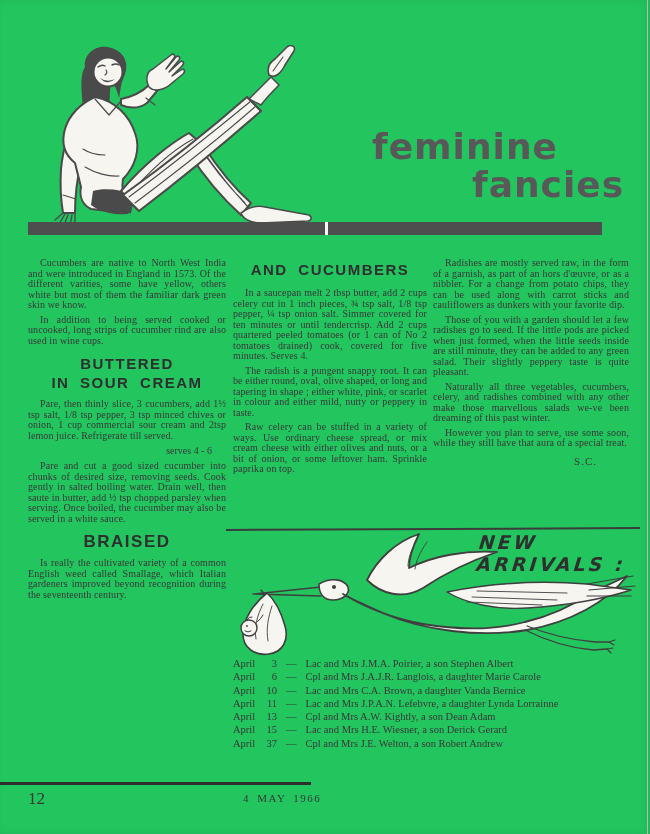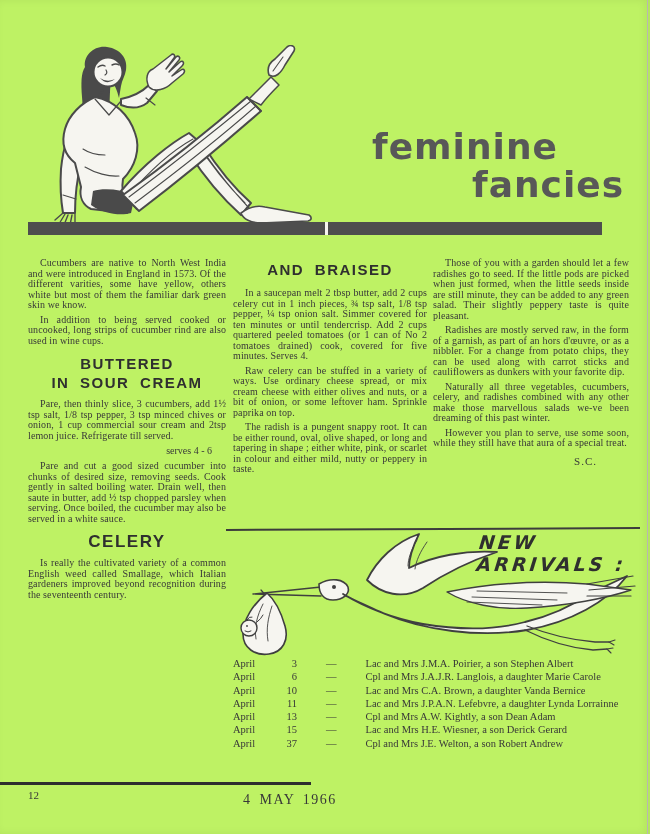--- a/index.html
+++ b/index.html
@@ -1,18 +1,18 @@
 <!DOCTYPE html>
 <html><head>
 <meta charset="utf-8">
 <style>
   html,body{margin:0;padding:0;}
   .page{
     position:relative; width:650px; height:834px;
-    background:#bef264; overflow:hidden;
+    background:#22c55e; overflow:hidden;
     font-family:"Liberation Serif", serif; color:#383838;
     box-shadow: inset -4px 0 8px rgba(0,0,0,0.07);
     text-decoration: underline;
   }
   .page-edge{position:absolute; right:2px; top:0; width:1px; height:834px; background:#b9b7b0;}
 
   
   .masthead{position:absolute; left:372px; top:128px; width:240px;
     font-family:"DejaVu Sans", sans-serif; font-weight:800; color:#585858;}
   .title-l1{font-size:36px; line-height:38px; letter-spacing:1px;}
@@ -44,30 +44,30 @@
     font-family:"DejaVu Sans", sans-serif; font-style:italic; font-weight:bold;
     font-size:19px; letter-spacing:3px; color:#2f2f2f; transform:skewX(-6deg);}
 
   
   .woman-svg{position:absolute; left:25px; top:45px; width:310px; height:190px;}
   .stork-svg{position:absolute; left:226px; top:532px; width:412px; height:130px;}
 
   
   .births{position:absolute; left:233px; top:657px; width:402px;
     font-size:10.5px; line-height:13.3px; color:#383838;}
-  .birth-row{display:flex; white-space:nowrap;gap:20px;}
+  .birth-row{display:flex; white-space:nowrap;}
   .b-month{width:30px;}
   .b-day{width:14px; text-align:right;}
   .b-dash{margin:0 9px;}
   .b-text{flex:1;}
 
   
   .footer-rule{position:absolute; left:0; top:782px; width:311px; height:2.5px; background:#2e2e2e;}
-  .page-number{position:absolute; left:28px; top:789px; font-size:11px;}
-  .footer-date{position:absolute; left:243px; top:792px; font-size:14px;
+  .page-number{position:absolute; left:28px; top:789px; font-size:17px;}
+  .footer-date{position:absolute; left:243px; top:792px; font-size:11px;
     letter-spacing:1.5px; word-spacing:3px;}
 </style>
 </head>
 <body>
 
 <div class="page">
 
   <svg class="woman-svg" viewBox="0 0 310 190" aria-hidden="true">
     <g stroke="#4a4a4a" fill="none" stroke-width="2" stroke-linecap="round" stroke-linejoin="round">
 
@@ -121,36 +121,36 @@
   <div class="col col-left">
     <p class="body-par">Cucumbers are native to North West India and were introduced in England in 1573. Of the different varities, some have yellow, others white but most of them the familiar dark green skin we know.</p>
     <p class="body-par">In addition to being served cooked or uncooked, long strips of cucumber rind are also used in wine cups.</p>
     <div class="col-heading">
       <div>BUTTERED</div>
       <div>IN SOUR CREAM</div>
     </div>
     <p class="body-par">Pare, then thinly slice, 3 cucumbers, add 1½ tsp salt, 1/8 tsp pepper, 3 tsp minced chives or onion, 1 cup commercial sour cream and 2tsp lemon juice. Refrigerate till served.</p>
     <div class="serves-line">serves 4 - 6</div>
     <p class="body-par">Pare and cut a good sized cucumber into chunks of desired size, removing seeds. Cook gently in salted boiling water. Drain well, then saute in butter, add ½ tsp chopped parsley when serving. Once boiled, the cucumber may also be served in a white sauce.</p>
-    <div class="col-heading big">CELERY</div>
+    <div class="col-heading big">BRAISED</div>
     <p class="body-par">Is really the cultivated variety of a common English weed called Smallage, which Italian gardeners improved beyond recognition during the seventeenth century.</p>
   </div>
 
   <div class="col col-mid">
     <div class="col-heading first">
-      <div>AND BRAISED</div>
+      <div>AND CUCUMBERS</div>
     </div>
     <p class="body-par">In a saucepan melt 2 tbsp butter, add 2 cups celery cut in 1 inch pieces, ¾ tsp salt, 1/8 tsp pepper, ¼ tsp onion salt. Simmer covered for ten minutes or until tendercrisp. Add 2 cups quartered peeled tomatoes (or 1 can of No 2 tomatoes drained) cook, covered for five minutes. Serves 4.</p>
+    <p class="body-par">The radish is a pungent snappy root. It can be either round, oval, olive shaped, or long and tapering in shape ; either white, pink, or scarlet in colour and either mild, nutty or peppery in taste.</p>
     <p class="body-par">Raw celery can be stuffed in a variety of ways. Use ordinary cheese spread, or mix cream cheese with either olives and nuts, or a bit of onion, or some leftover ham. Sprinkle paprika on top.</p>
-    <p class="body-par">The radish is a pungent snappy root. It can be either round, oval, olive shaped, or long and tapering in shape ; either white, pink, or scarlet in colour and either mild, nutty or peppery in taste.</p>
   </div>
 
   <div class="col col-right">
+    <p class="body-par">Radishes are mostly served raw, in the form of a garnish, as part of an hors d'œuvre, or as a nibbler. For a change from potato chips, they can be used along with carrot sticks and cauliflowers as dunkers with your favorite dip.</p>
     <p class="body-par">Those of you with a garden should let a few radishes go to seed. If the little pods are picked when just formed, when the little seeds inside are still minute, they can be added to any green salad. Their slightly peppery taste is quite pleasant.</p>
-    <p class="body-par">Radishes are mostly served raw, in the form of a garnish, as part of an hors d'œuvre, or as a nibbler. For a change from potato chips, they can be used along with carrot sticks and cauliflowers as dunkers with your favorite dip.</p>
     <p class="body-par">Naturally all three vegetables, cucumbers, celery, and radishes combined with any other make those marvellous salads we-ve been dreaming of this past winter.</p>
     <p class="body-par">However you plan to serve, use some soon, while they still have that aura of a special treat.</p>
     <div class="signature">S.C.</div>
   </div>
 
   <div class="mid-rule"></div>
   <div class="new-arrivals">NEW ARRIVALS :</div>
 
   <svg class="stork-svg" viewBox="0 0 410 130" aria-hidden="true">
     <g stroke="#3f3f3f" fill="none" stroke-width="1.8" stroke-linecap="round" stroke-linejoin="round">

